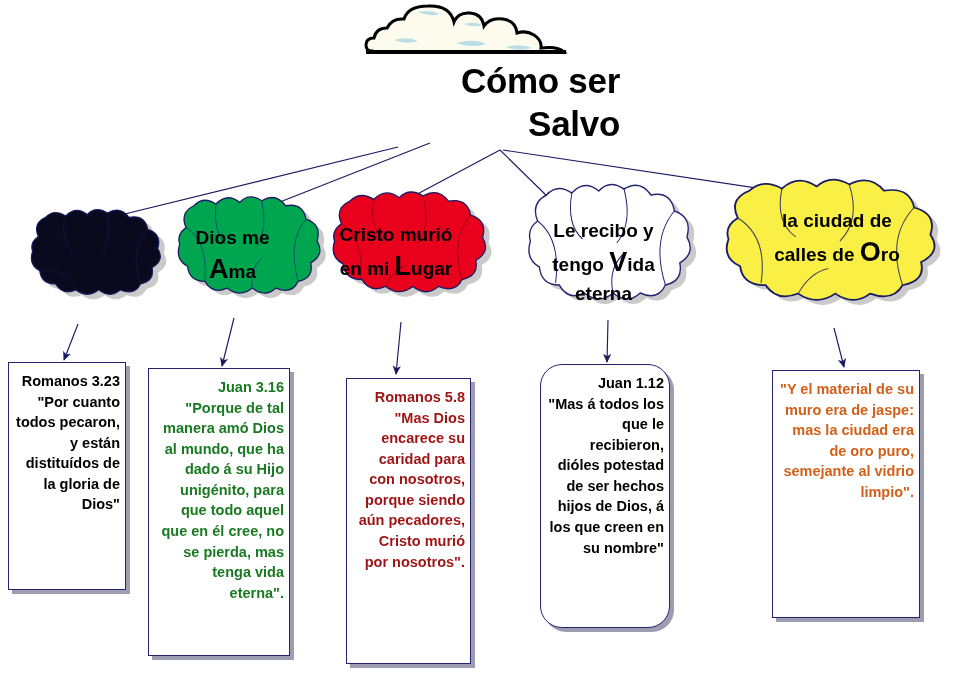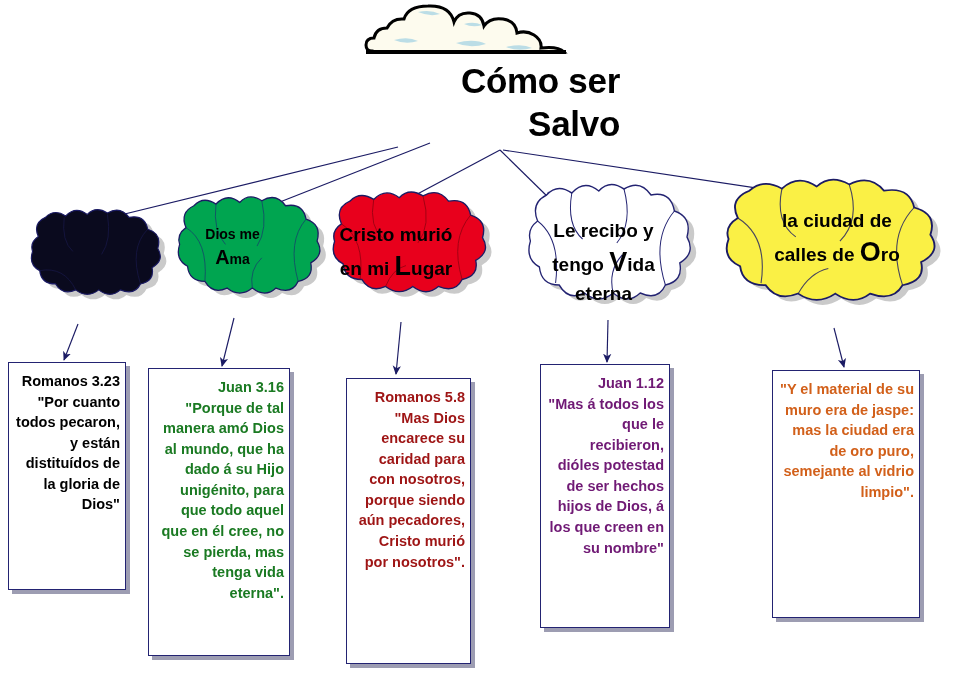--- a/index.html
+++ b/index.html
@@ -202,21 +202,21 @@
         <path d="M62 12 Q56 44 74 58"></path>
         <path d="M120 8 Q130 42 112 62"></path>
         <path d="M24 40 Q50 58 44 102"></path>
         <path d="M176 30 Q152 58 166 104"></path>
         <path d="M76 112 Q86 92 102 88"></path>
       </g>
     </g>
   </svg>
 
   <div class="layer" id="text-layer">
-    <div class="cloud-label" id="lbl1" style="left: 165px; top: 225px; width: 135px; color: rgb(0, 0, 0); font-size: 14px;">
+    <div class="cloud-label" id="lbl1" style="left: 165px; top: 225px; width: 135px; color: rgb(0, 0, 0); font-size: 19px;">
         <div><span>Dios me</span></div>
         <div><span class="big">A</span><span>ma</span></div>
       </div>
     <div class="cloud-label" id="lbl2" style="left: 316px; top: 222px; width: 160px; color: rgb(0, 0, 0); font-size: 19px;">
         <div><span>Cristo murió</span></div>
         <div><span>en mi </span><span class="big">L</span><span>ugar</span></div>
       </div>
     <div class="cloud-label" id="lbl3" style="left: 516px; top: 218px; width: 175px; color: rgb(0, 0, 0); font-size: 19px;">
         <div><span>Le recibo y</span></div>
         <div><span>tengo </span><span class="big">V</span><span>ida</span></div>
@@ -234,21 +234,21 @@
         <div>"Por cuanto todos pecaron, y están distituídos de la gloria de Dios"</div>
       </div>
     <div class="verse-box" id="vb1" style="left: 148px; top: 368px; width: 142px; height: 288px; color: rgb(26, 122, 34);">
         <div>Juan 3.16</div>
         <div>"Porque de tal manera amó Dios al mundo, que ha dado á su Hijo unigénito, para que todo aquel que en él cree, no se pierda, mas tenga vida eterna".</div>
       </div>
     <div class="verse-box" id="vb2" style="left: 346px; top: 378px; width: 125px; height: 286px; color: rgb(158, 20, 20);">
         <div>Romanos 5.8</div>
         <div>"Mas Dios encarece su caridad para con nosotros, porque siendo aún pecadores, Cristo murió por nosotros".</div>
       </div>
-    <div class="verse-box" id="vb3" style="left: 540px; top: 364px; width: 130px; height: 264px; color: #701a75;">
+    <div class="verse-box" id="vb3" style="left: 540px; top: 364px; width: 130px; height: 264px; color: #000000; border-radius: 22px;">
         <div>Juan 1.12</div>
         <div>"Mas á todos los que le recibieron, dióles potestad de ser hechos hijos de Dios, á los que creen en su nombre"</div>
       </div>
     <div class="verse-box" id="vb4" style="left: 772px; top: 370px; width: 148px; height: 248px; color: rgb(210, 96, 26);">
         <div>"Y el material de su muro era de jaspe: mas la ciudad era de oro puro, semejante al vidrio limpio".</div>
       </div>
   </div>
 
 </div>
 

